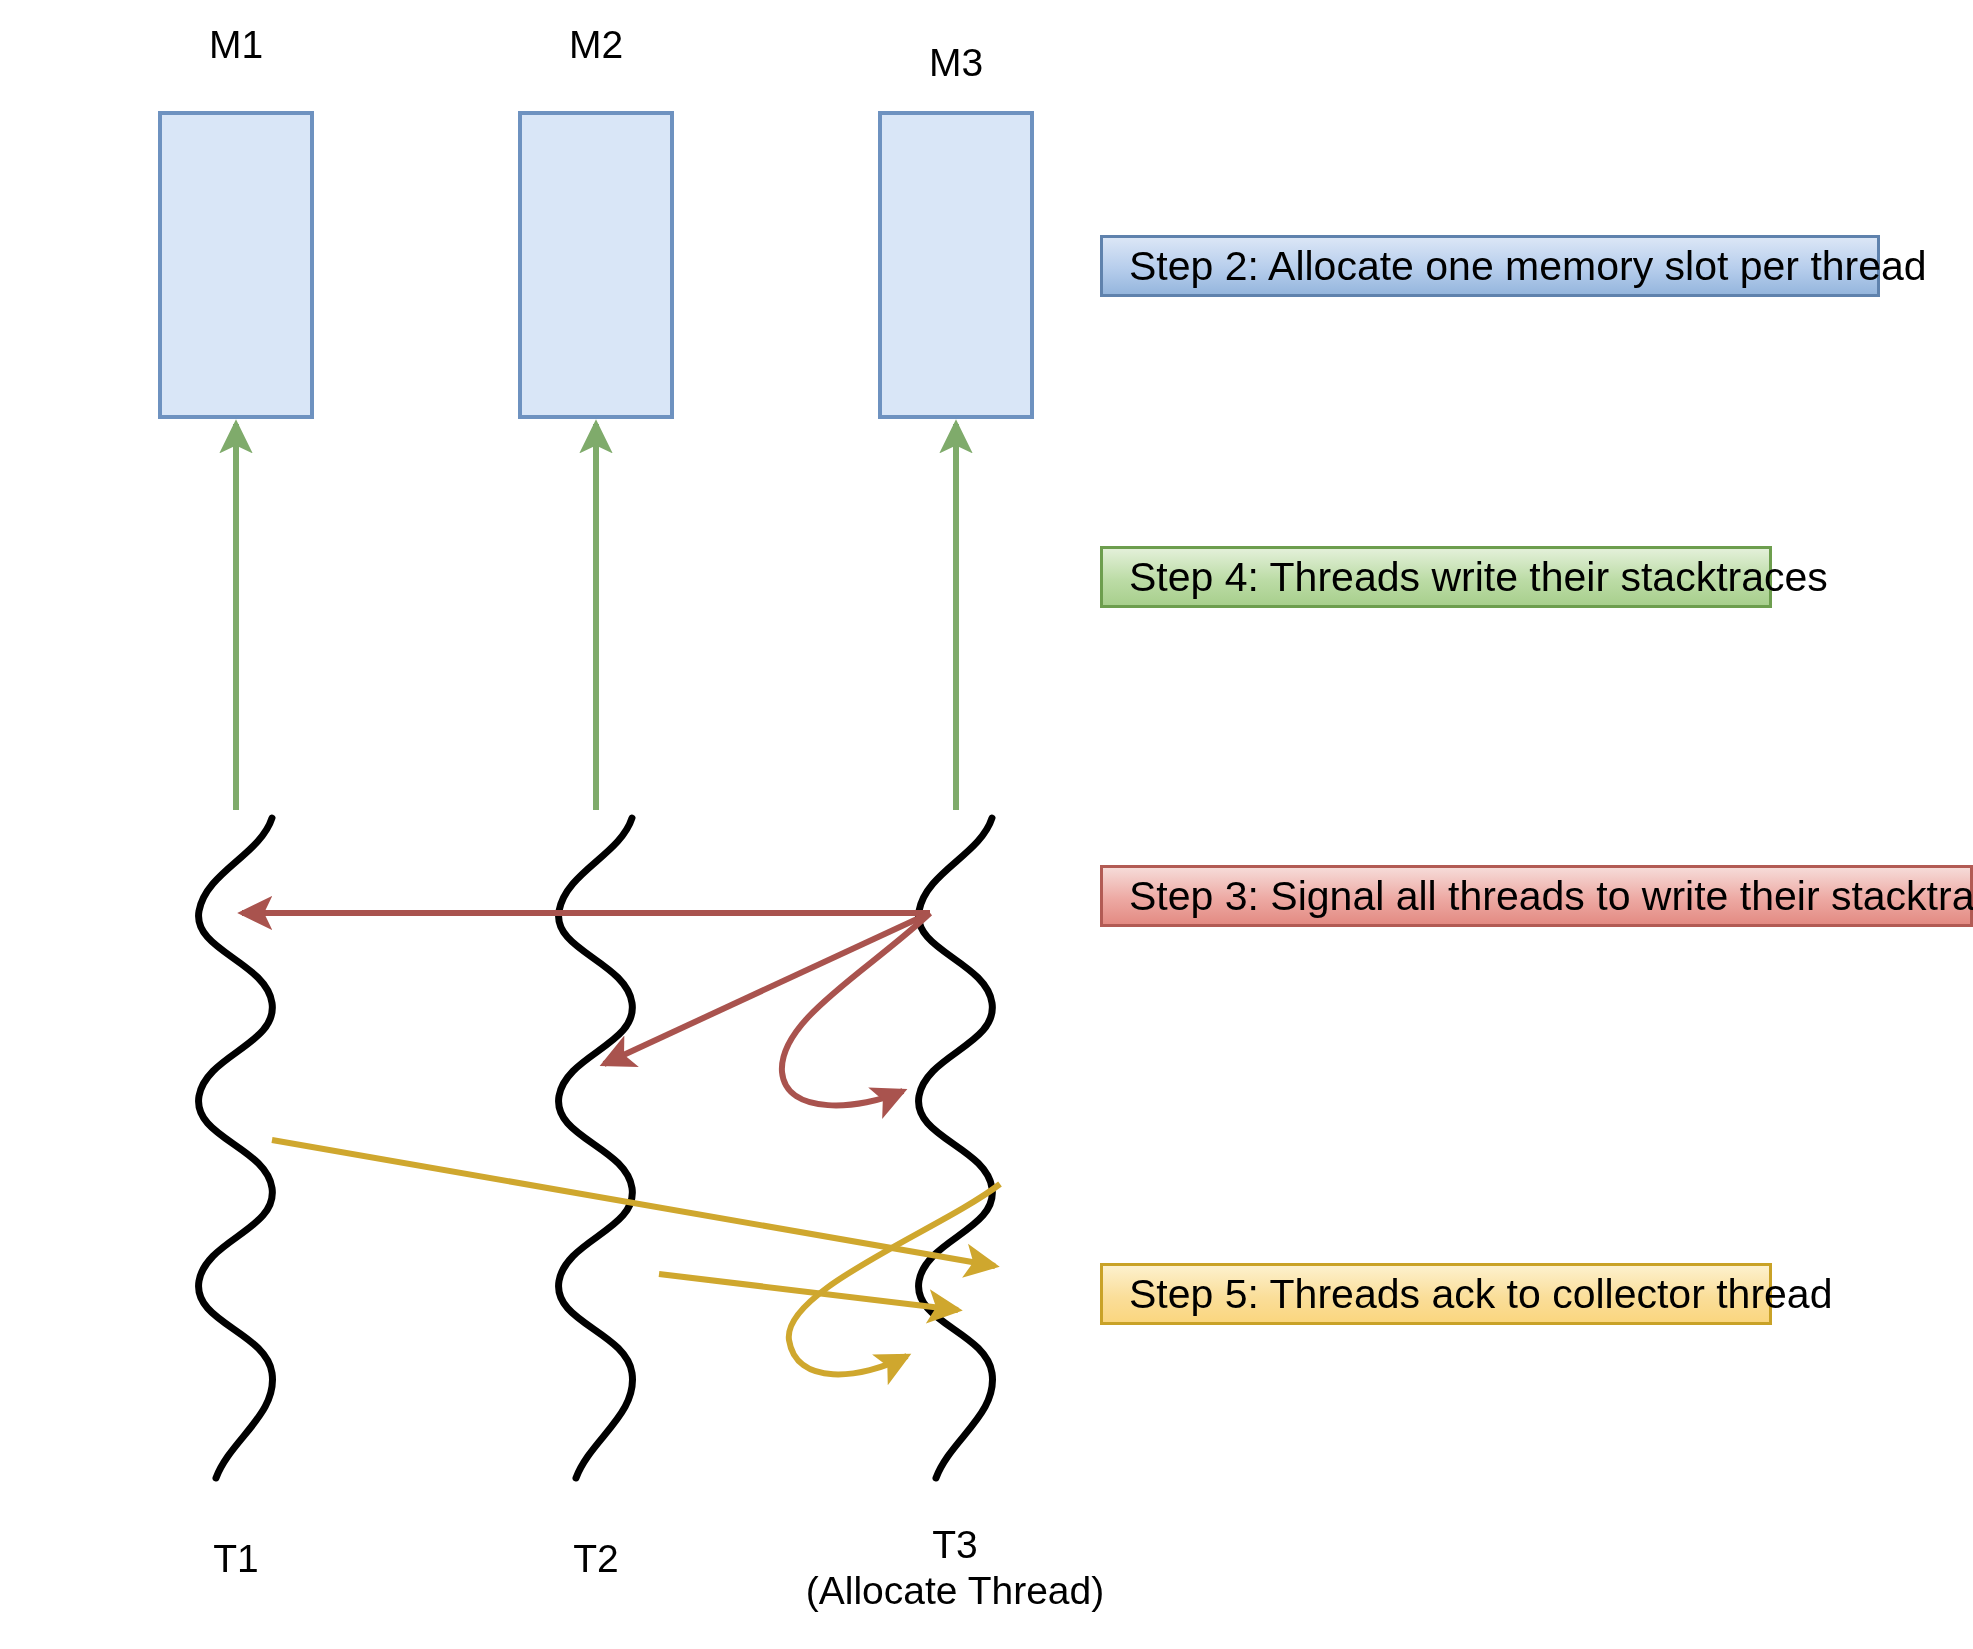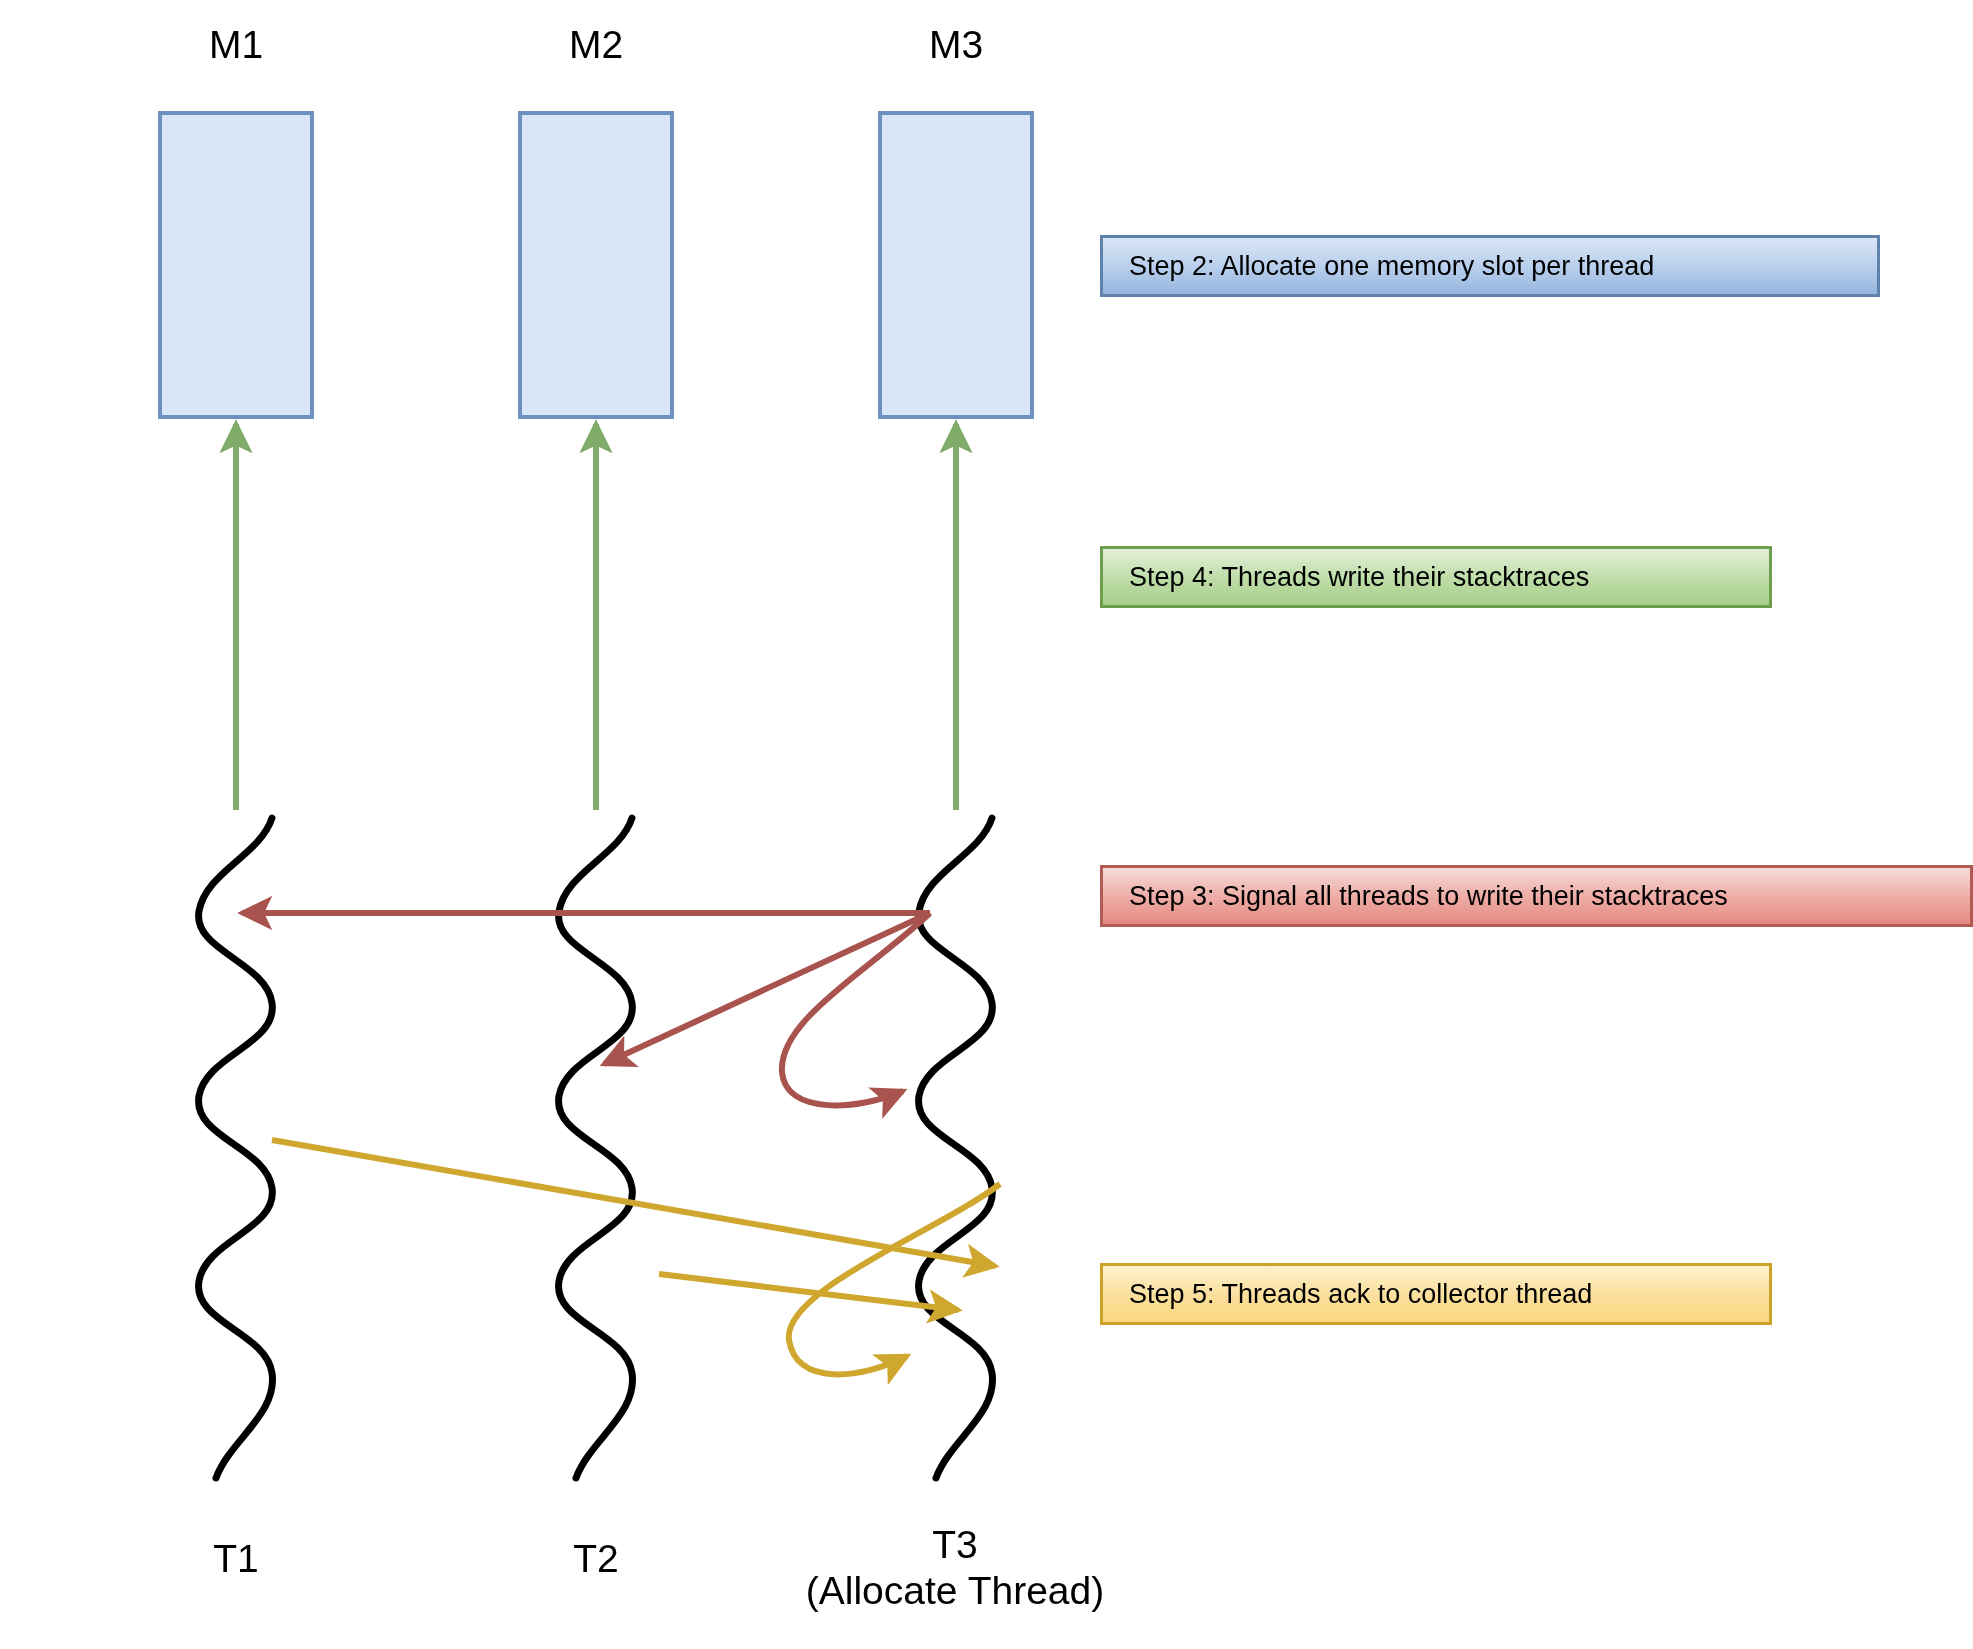--- a/index.html
+++ b/index.html
@@ -41,21 +41,21 @@
     font-size: 39px;
   }
   .step-box {
     position: absolute;
     box-sizing: border-box;
     display: flex;
     align-items: center;
     justify-content: flex-start;
     padding-left: 26px;
     color: #000000;
-    font-size: 27px;
+    font-size: 41px;
     font-family: "Liberation Sans", sans-serif;
     white-space: nowrap;
     border-style: solid;
     border-width: 3px;
   }
   #step-box-2 {
     background: linear-gradient(to bottom, #dbe6f6 0%, #b6cdec 55%, #95b6dd 100%);
     border-color: #5f82ad;
   }
   #step-box-4 {
@@ -141,21 +141,21 @@
       <line x1="272" y1="1140" x2="995" y2="1266" marker-end="url(#arrow-yellow)"></line>
       <line x1="659" y1="1274" x2="958" y2="1310" marker-end="url(#arrow-yellow)"></line>
       <path d="M 1000 1184
                C 940 1230, 782 1290, 789 1340
                C 796 1386, 860 1380, 907 1356" marker-end="url(#arrow-yellow)"></path>
     </g>
   </svg>
 
   <div class="mem-label" style="left:160px; top:22px; width:152px;">M1</div>
   <div class="mem-label" style="left:520px; top:22px; width:152px;">M2</div>
-  <div class="mem-label" style="left:880px; top:22px; width:152px;">M3</div>
+  <div class="mem-label" style="left:880px; top:40px; width:152px;">M3</div>
 
   <div class="thread-label" style="left:160px; top:1536px; width:152px;">T1</div>
   <div class="thread-label" style="left:520px; top:1536px; width:152px;">T2</div>
   <div class="thread-label" style="left:730px; top:1522px; width:450px;text-align:center;">
     <div>T3</div>
     <div>(Allocate Thread)</div>
   </div>
 
   <div class="step-box" id="step-box-2" style="left:1100px; top:235px; width:780px; height:62px;">Step 2: Allocate one memory slot per thread</div>
   <div class="step-box" id="step-box-4" style="left:1100px; top:546px; width:672px; height:62px;">Step 4: Threads write their stacktraces</div>

